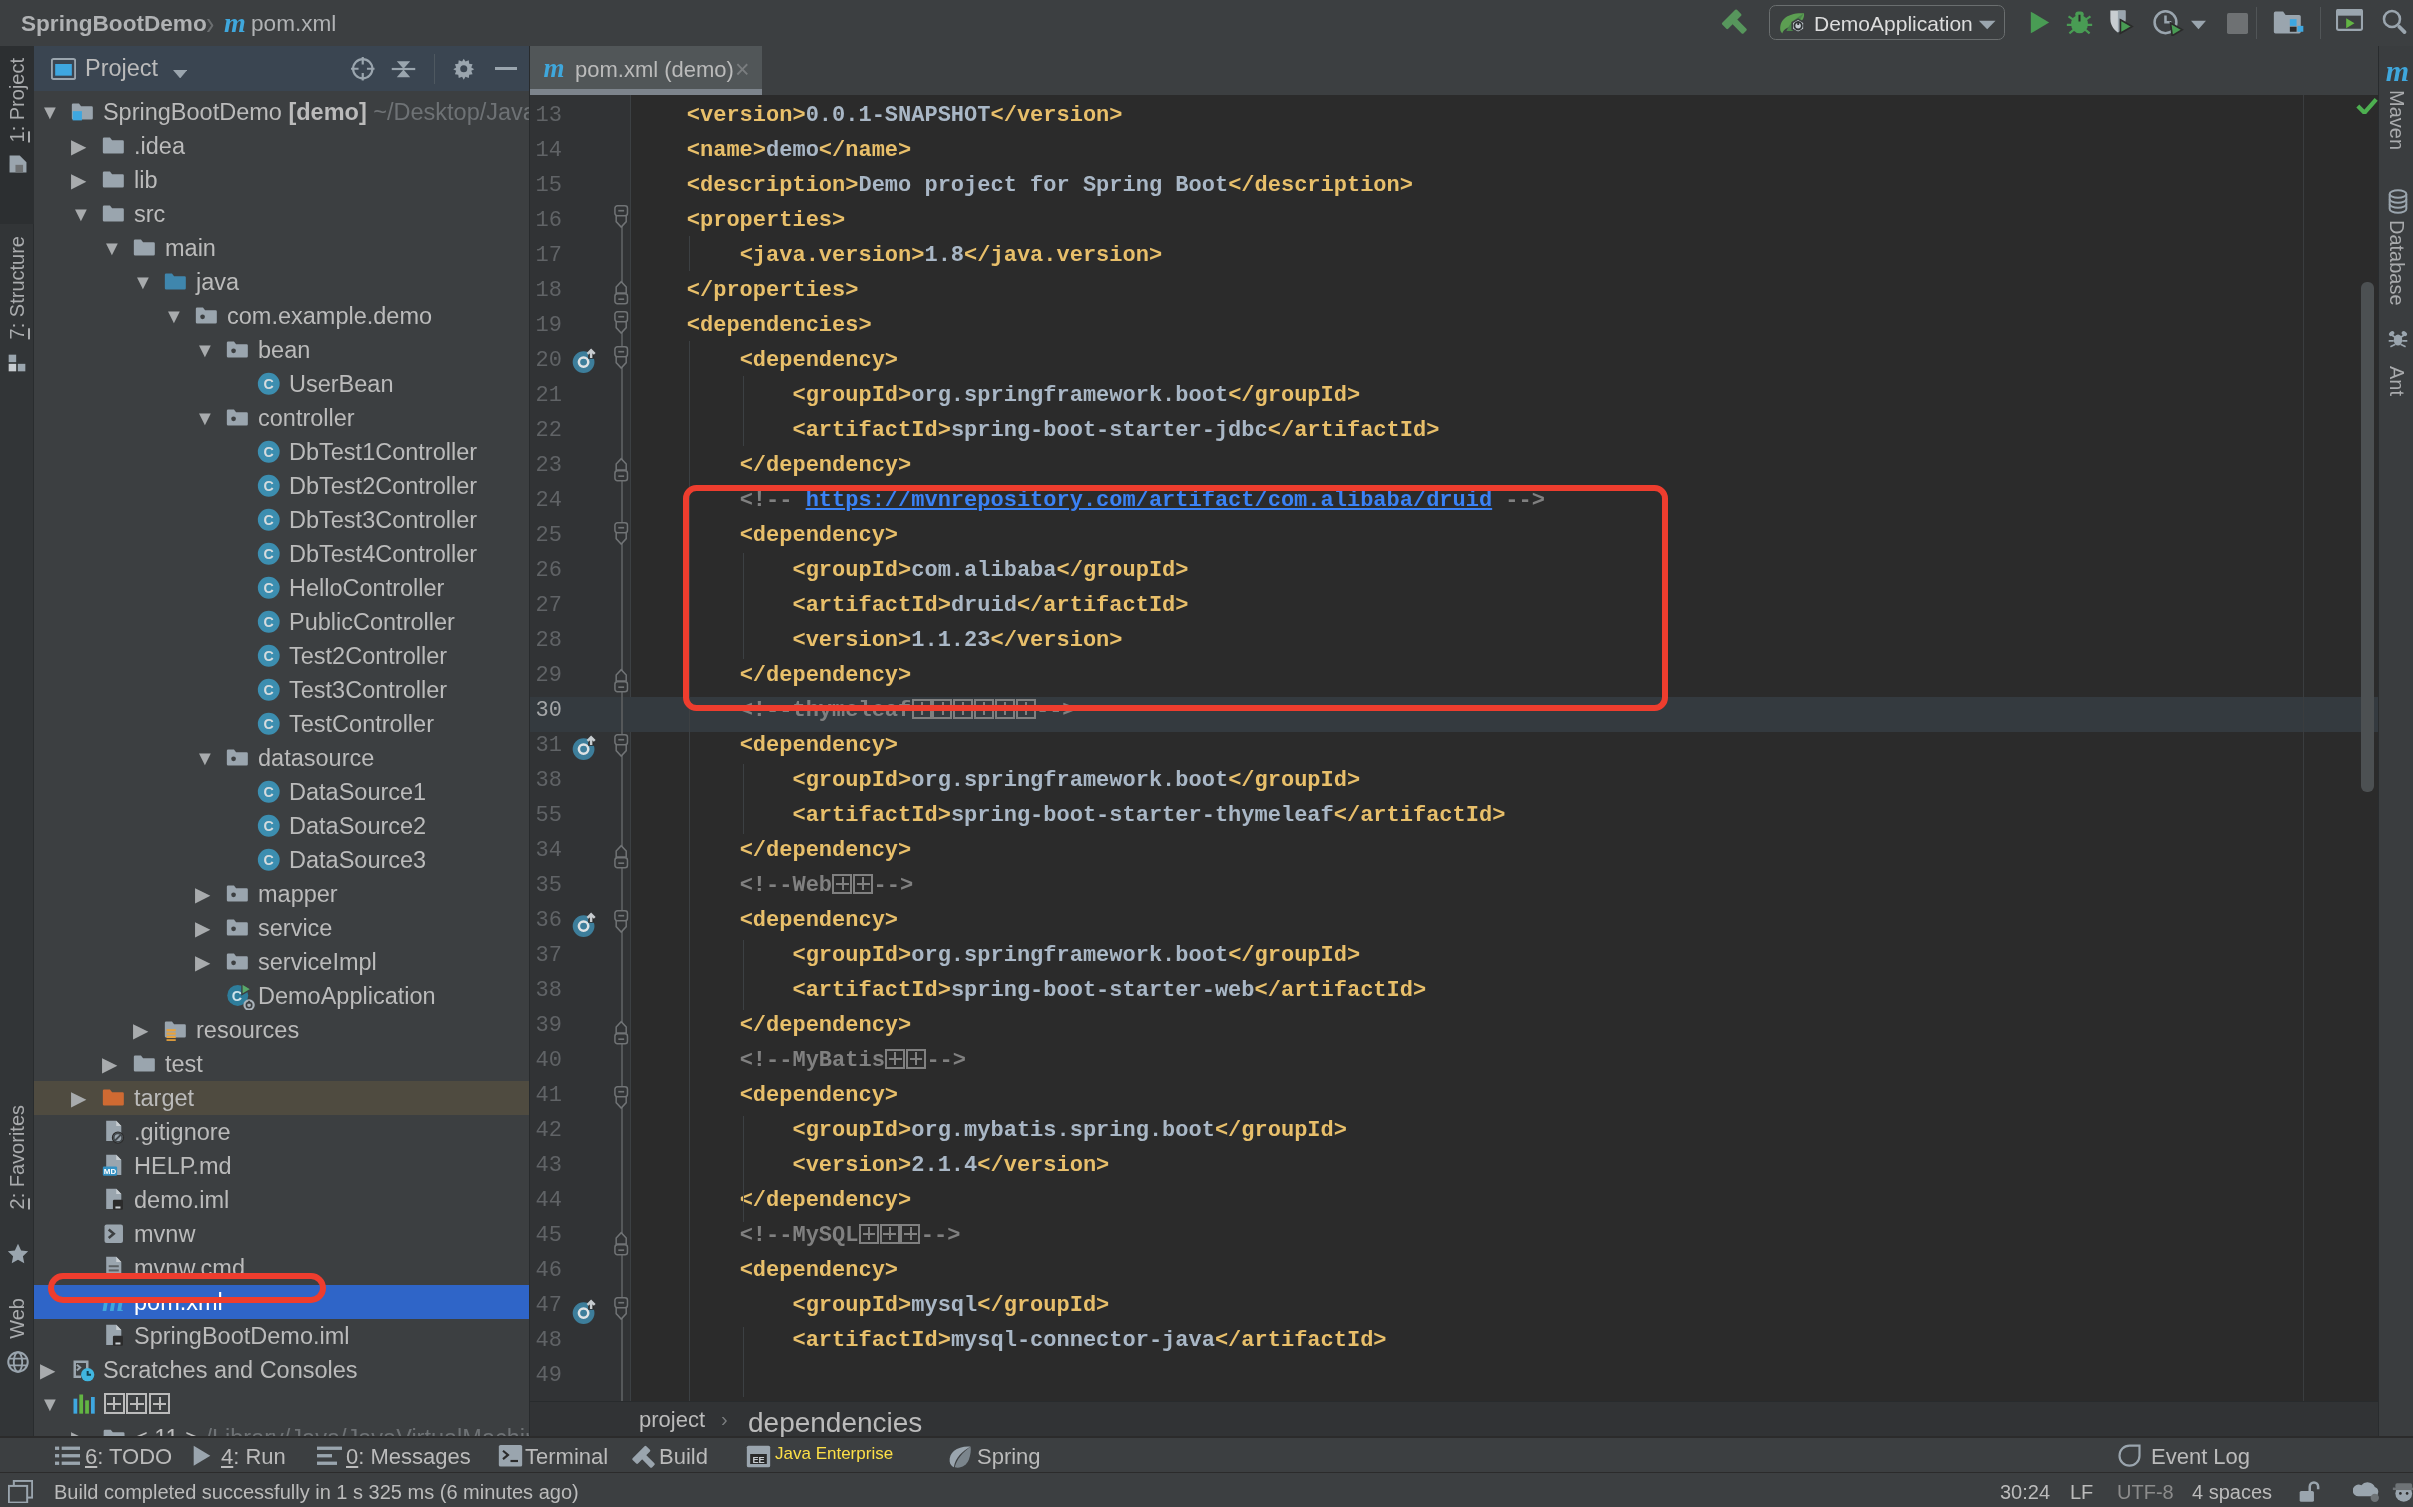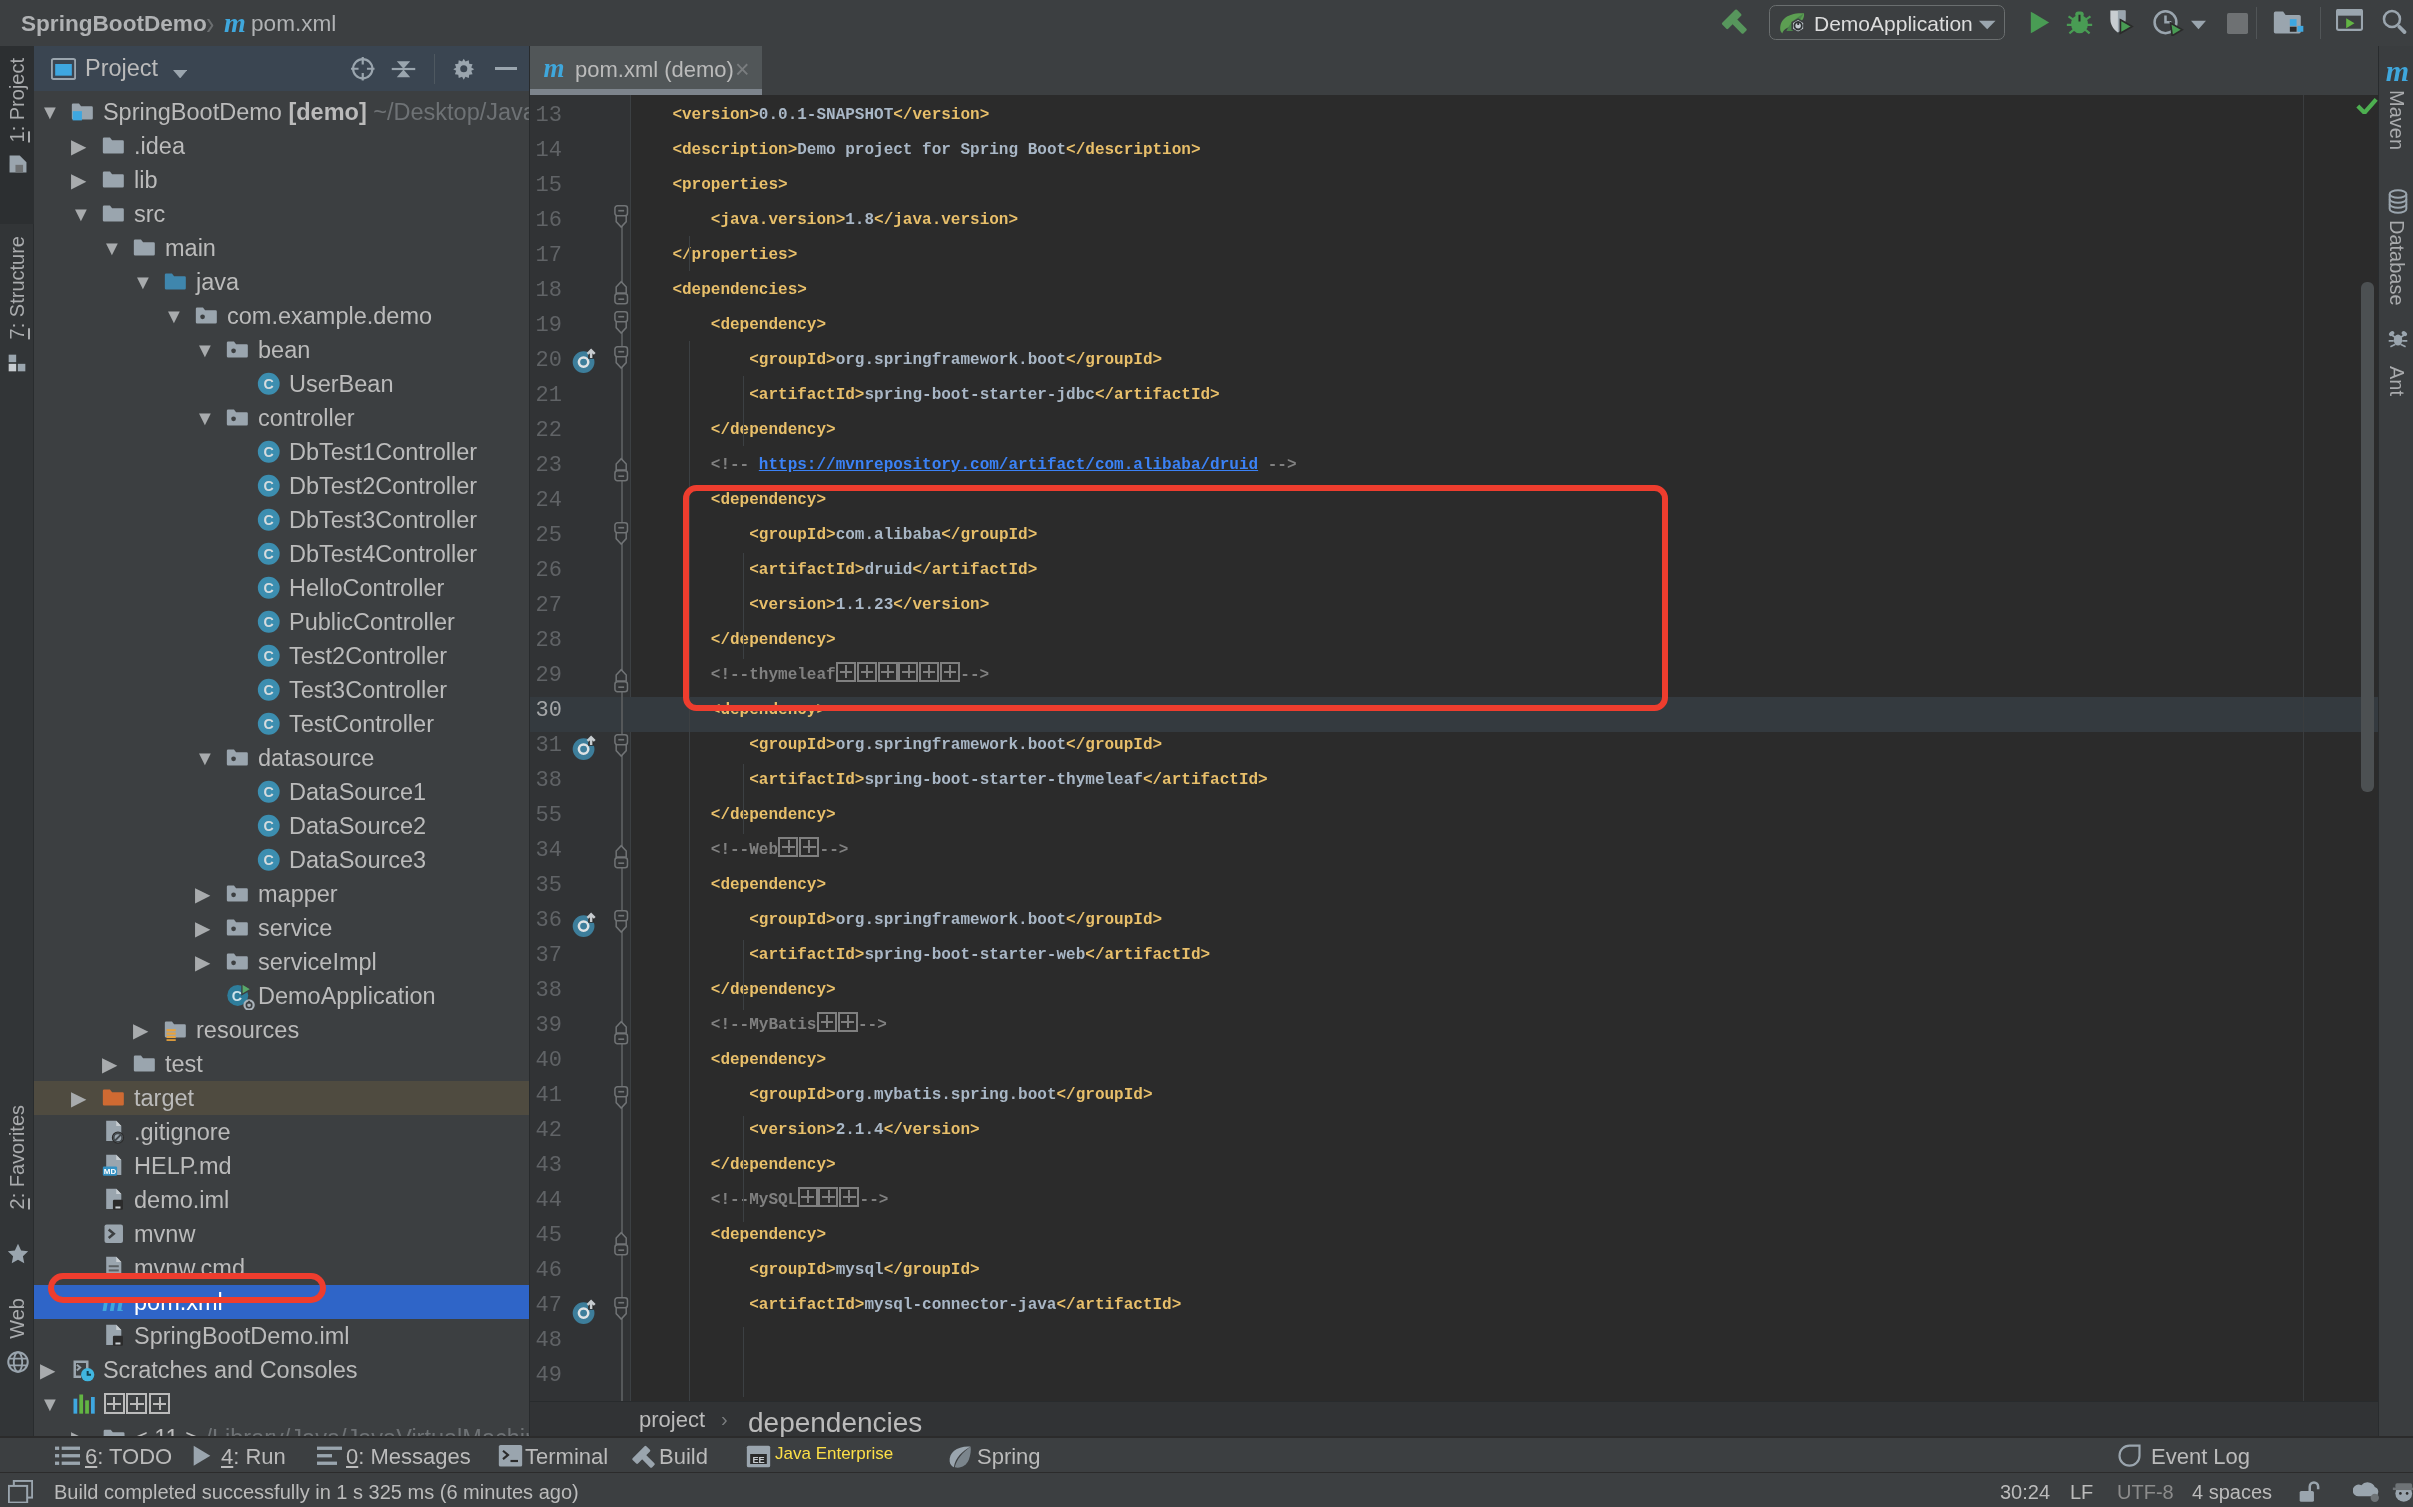--- a/index.html
+++ b/index.html
@@ -35,21 +35,21 @@
 #tabbar { position:absolute; left:0; top:0; width:1848px; height:49px; background:#3c3f41; }
 #tab1 { position:absolute; left:0; top:0; width:232px; height:49px; background:#515658; }
 #tab1 .ttext { position:absolute; left:45px; top:11px; font-size:22px; color:#bbbbbb; }
 #tabu { position:absolute; left:0; top:43px; width:232px; height:5.9px; background:#7d848c; }
 #gutter { position:absolute; left:0; top:49px; width:101px; height:1307px; background:#313335; border-right:0.8px solid #3c4043; }
 #lnums { position:absolute; left:0; top:52px; width:32px; }
 .ln { height:35px; line-height:35px; text-align:right; font-family:"Liberation Mono",monospace; font-size:22px; color:#606366; }
 .ln.cur { color:#a4a6a8; }
 #caret { position:absolute; left:0; top:651px; width:1848px; height:35px; background:#343a3f; }
 #codeblk { position:absolute; left:104px; top:52px; }
-.cl { height:35px; line-height:35px; white-space:pre; font-family:"Liberation Mono",monospace; font-size:16px; font-weight:bold; color:#a9b7c6; }
+.cl { height:35px; line-height:35px; white-space:pre; font-family:"Liberation Mono",monospace; font-size:22px; font-weight:bold; color:#a9b7c6; }
 .cl .t { color:#e8bf6a; font-style:normal; }
 .cl .v { color:#a9b7c6; font-style:normal; }
 .cl .c { color:#808080; font-style:normal; }
 .cl .u { color:#3b82f6; font-style:normal; text-decoration:underline; }
 .fm { position:absolute; left:82px; }
 #bread { position:absolute; left:530px; top:1401px; width:1848px; height:35px; background:#313335; border-top:0.8px solid #282b2d; }
 #toolbar { position:absolute; left:0; top:1437px; width:2413px; height:35px; background:#3c3f41; border-top:0.8px solid #2b2b2b; }
 #status { position:absolute; left:0; top:1472px; width:2413px; height:36px; background:#3c3f41; border-top:0.8px solid #2b2b2b; }
 #pdiv { position:absolute; left:529px; top:46px; width:0.8px; height:1390px; background:#282b2d; }
 </style></head>
@@ -659,20 +659,21 @@
       <div class="ln">44</div>
       <div class="ln">45</div>
       <div class="ln">46</div>
       <div class="ln">47</div>
       <div class="ln">48</div>
       <div class="ln">49</div>
     </div>
   <div style="position:absolute;left:0;top:0"></div>
   <div id="codeblk">
       <div class="cl">    <i class="t">&lt;version&gt;</i><i class="v">0.0.1-SNAPSHOT</i><i class="t">&lt;/version&gt;</i></div>
+      <div class="cl">    <i class="t">&lt;name&gt;</i><i class="v">demo</i><i class="t">&lt;/name&gt;</i></div>
       <div class="cl">    <i class="t">&lt;description&gt;</i><i class="v">Demo project for Spring Boot</i><i class="t">&lt;/description&gt;</i></div>
       <div class="cl">    <i class="t">&lt;properties&gt;</i></div>
       <div class="cl">        <i class="t">&lt;java.version&gt;</i><i class="v">1.8</i><i class="t">&lt;/java.version&gt;</i></div>
       <div class="cl">    <i class="t">&lt;/properties&gt;</i></div>
       <div class="cl">    <i class="t">&lt;dependencies&gt;</i></div>
       <div class="cl">        <i class="t">&lt;dependency&gt;</i></div>
       <div class="cl">            <i class="t">&lt;groupId&gt;</i><i class="v">org.springframework.boot</i><i class="t">&lt;/groupId&gt;</i></div>
       <div class="cl">            <i class="t">&lt;artifactId&gt;</i><i class="v">spring-boot-starter-jdbc</i><i class="t">&lt;/artifactId&gt;</i></div>
       <div class="cl">        <i class="t">&lt;/dependency&gt;</i></div>
       <div class="cl">        <i class="c">&lt;!-- </i><i class="u">https://mvnrepository.com/artifact/com.alibaba/druid</i><i class="c"> --&gt;</i></div>

